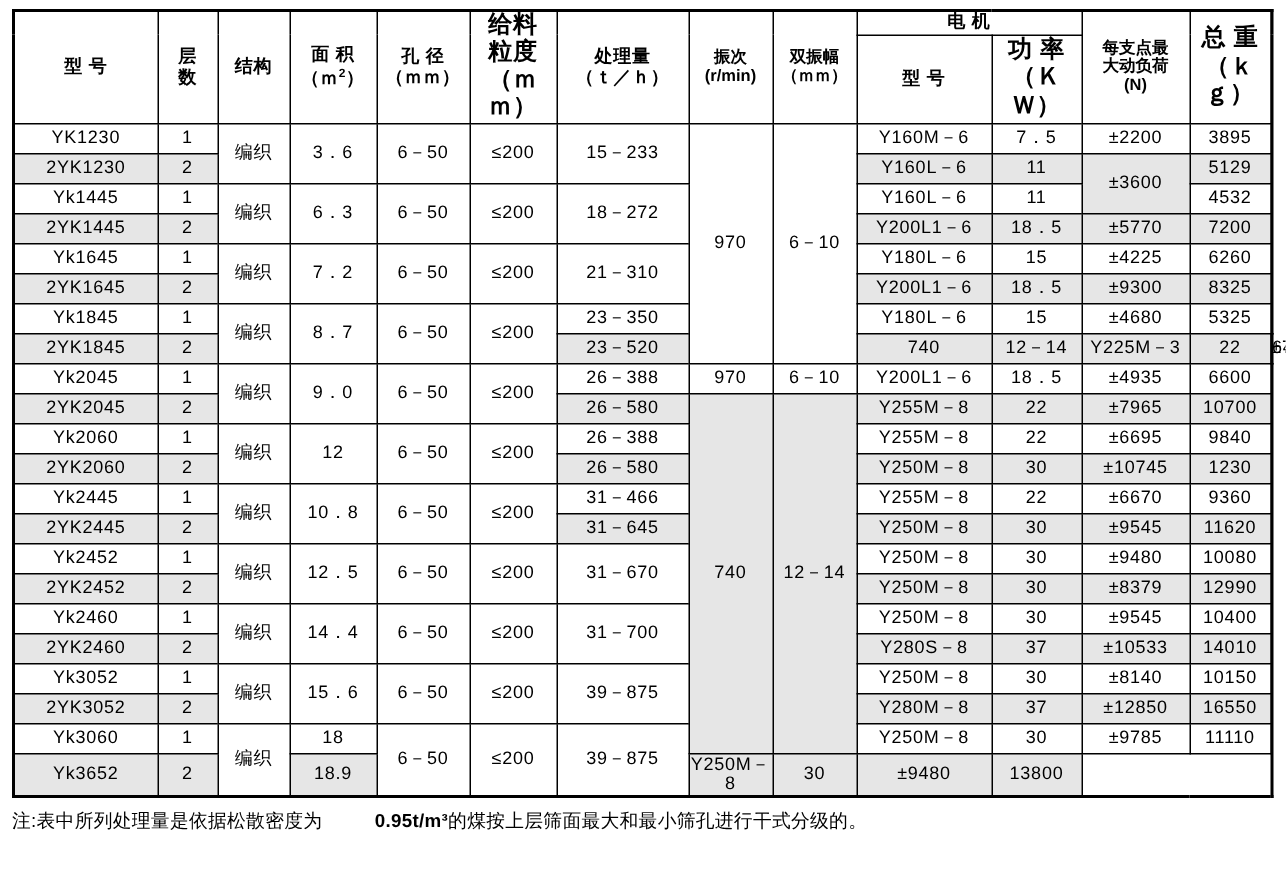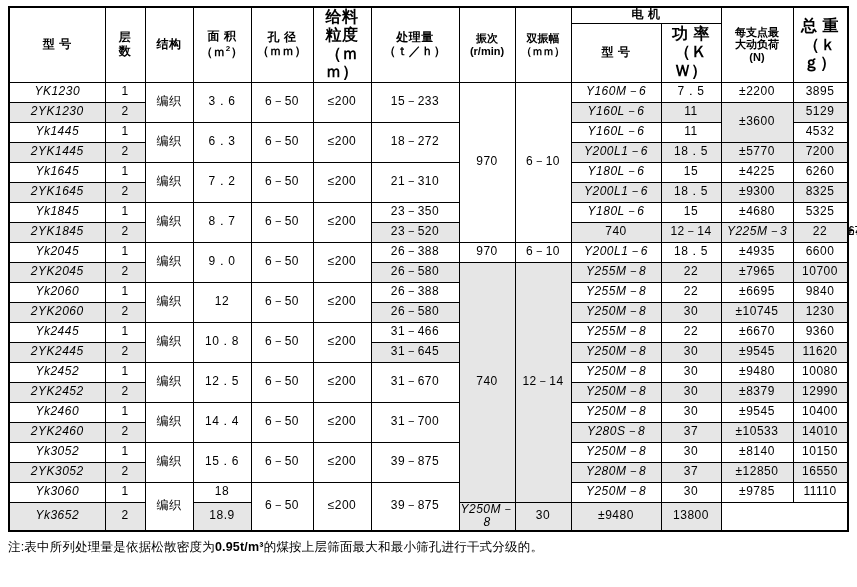--- a/index.html
+++ b/index.html
@@ -61,34 +61,34 @@
   }
   tbody td {
     height: 19px;
   }
   .shade {
     background: #e6e6e6;
   }
   td.model {
     font-size: 12px;
     letter-spacing: 0.3px;
-    font-style: italic;
   }
   td.weave {
     font-size: 13px;
     letter-spacing: 2px;
   }
   .note {
     margin-top: 7px;
     font-size: 12.5px;
     line-height: 1.3;
     letter-spacing: 0.2px;
   }
   .note b {
     font-weight: bold;
+    padding-left: 35px;
   }
 </style>
 </head>
 <body>
 
 <div class="sheet">
   <table class="spec">
     <colgroup>
       <col style="width:96px">
       <col style="width:40px">

